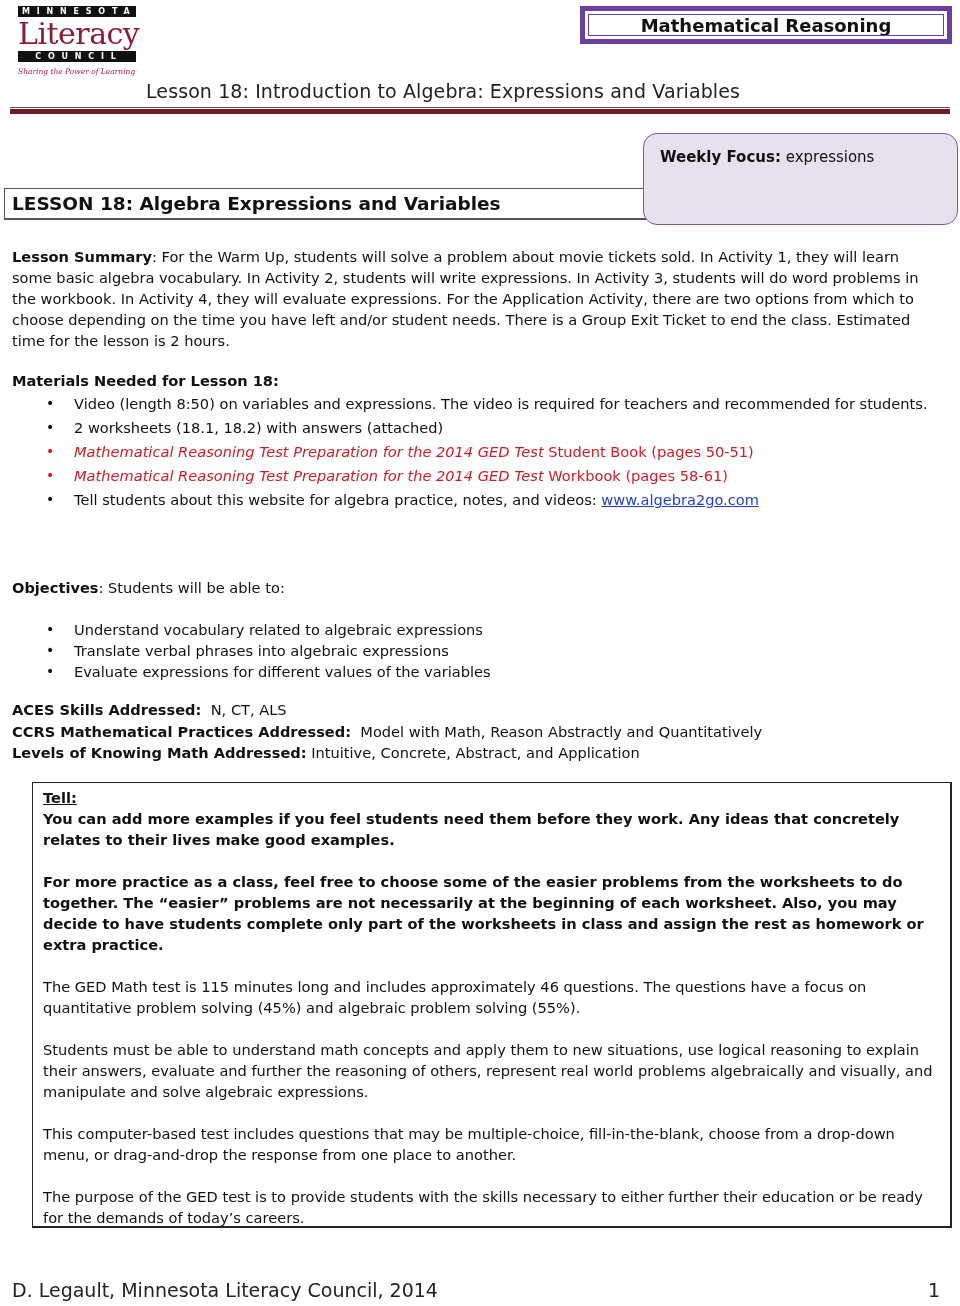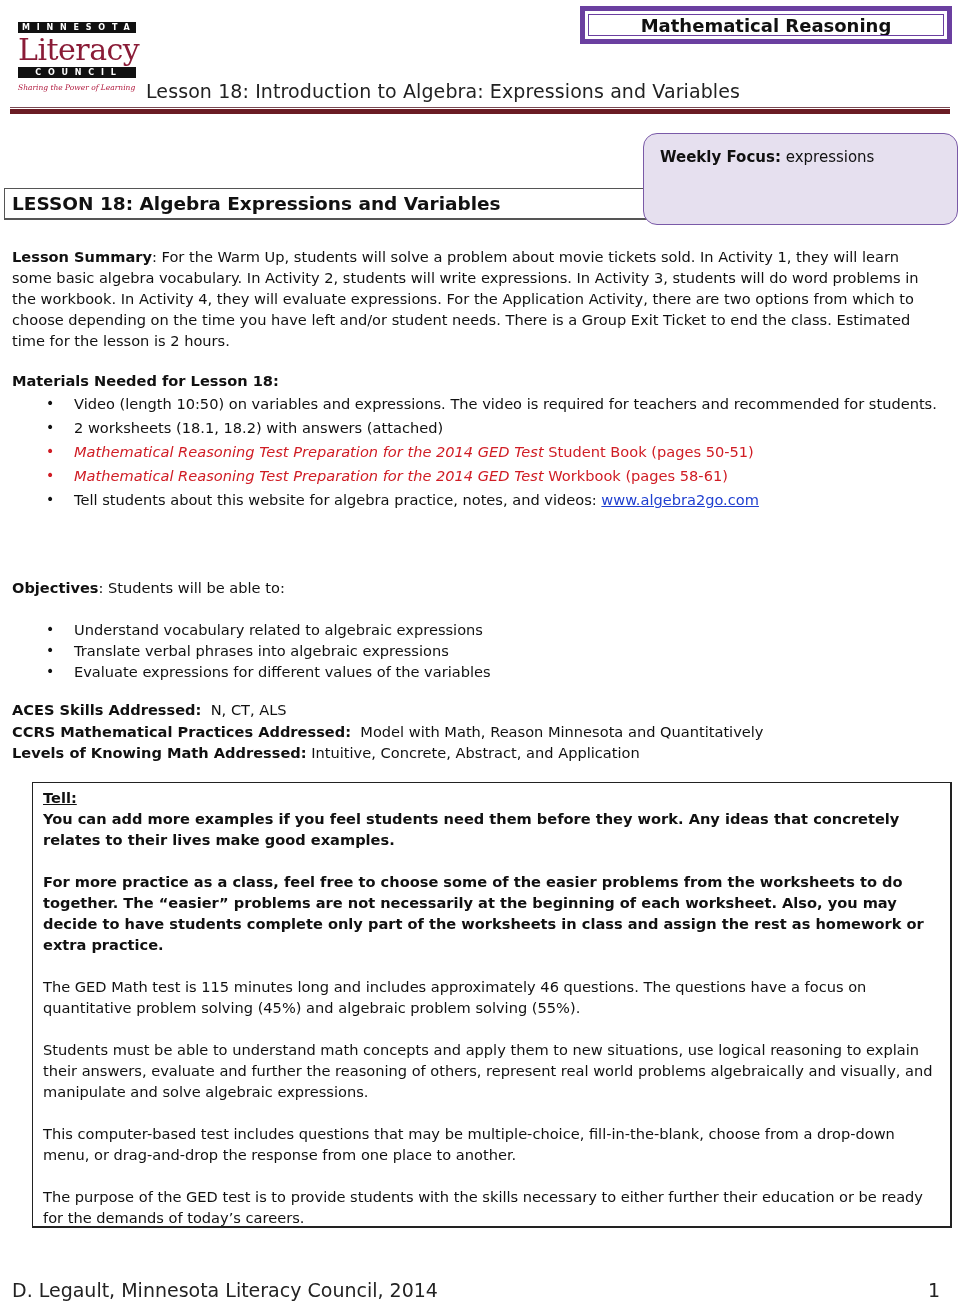--- a/index.html
+++ b/index.html
@@ -3,21 +3,21 @@
   <meta charset="utf-8">
   <style>
     html, body { margin: 0; padding: 0; background: #ffffff; }
     body {
       width: 960px; height: 1306px; position: relative; overflow: hidden;
       font-family: "DejaVu Sans", sans-serif; color: #111;
     }
     .abs { position: absolute; }
 
     
-    .logo { left: 18px; top: 22px; width: 118px; }
+    .logo { left: 18px; top: 6px; width: 118px; }
     .logo .bar {
       background: #111; color: #fff; font-family: "DejaVu Sans", sans-serif;
       font-weight: bold; font-size: 8px; letter-spacing: 6.8px; text-align: center;
       height: 11px; line-height: 11px; padding-left: 4px;
     }
     .logo .word {
       font-family: "DejaVu Serif", serif; color: #8a1c37; font-size: 30px;
       line-height: 34px; text-align: center; letter-spacing: -0.5px;
     }
     .logo .tag {
@@ -125,21 +125,21 @@
     <span>expressions</span>
   </div>
 </div>
 
 <div class="abs body-text summary"><b>Lesson Summary</b><span>: For the Warm Up, students will solve a problem about movie tickets sold. In Activity 1, they will learn some basic algebra vocabulary. In Activity 2, students will write expressions. In Activity 3, students will do word problems in the workbook. In Activity 4, they will evaluate expressions. For the Application Activity, there are two options from which to choose depending on the time you have left and/or student needs. There is a Group Exit Ticket to end the class. Estimated time for the lesson is 2 hours.</span></div>
 
 <div class="abs materials-head">Materials Needed for Lesson 18:</div>
 <ul class="abs body-text list materials">
   <li>
     <span class="dot">•</span>
-    <span>Video (length 10:50) on variables and expressions. The video is required for teachers and recommended for students.</span>
+    <span>Video (length 8:50) on variables and expressions. The video is required for teachers and recommended for students.</span>
   </li>
   <li>
     <span class="dot">•</span>
     <span>2 worksheets (18.1, 18.2) with answers (attached)</span>
   </li>
   <li class="red">
     <span class="dot">•</span>
     <span class="it">Mathematical Reasoning Test Preparation for the 2014 GED Test</span><span> Student Book (pages 50-51)</span>
   </li>
   <li class="red">
@@ -163,21 +163,21 @@
     <span>Translate verbal phrases into algebraic expressions</span>
   </li>
   <li>
     <span class="dot">•</span>
     <span>Evaluate expressions for different values of the variables</span>
   </li>
 </ul>
 
 <div class="abs body-text skills">
   <div><b>ACES Skills Addressed:</b><span style="white-space:pre">  N, CT, ALS</span></div>
-  <div><b>CCRS Mathematical Practices Addressed:</b><span style="white-space:pre">  Model with Math, Reason Minnesota and Quantitatively</span></div>
+  <div><b>CCRS Mathematical Practices Addressed:</b><span style="white-space:pre">  Model with Math, Reason Abstractly and Quantitatively</span></div>
   <div><b>Levels of Knowing Math Addressed:</b><span style="white-space:pre"> Intuitive, Concrete, Abstract, and Application</span></div>
 </div>
 
 <div class="abs notes-box"></div>
 <div class="abs notes">
   <div class="head">Tell:</div>
   <p class="bold">You can add more examples if you feel students need them before they work. Any ideas that concretely relates to their lives make good examples.</p>
   <p class="bold">For more practice as a class, feel free to choose some of the easier problems from the worksheets to do together. The “easier” problems are not necessarily at the beginning of each worksheet. Also, you may decide to have students complete only part of the worksheets in class and assign the rest as homework or extra practice.</p>
   <p>The GED Math test is 115 minutes long and includes approximately 46 questions. The questions have a focus on quantitative problem solving (45%) and algebraic problem solving (55%).</p>
   <p>Students must be able to understand math concepts and apply them to new situations, use logical reasoning to explain their answers, evaluate and further the reasoning of others, represent real world problems algebraically and visually, and manipulate and solve algebraic expressions.</p>

